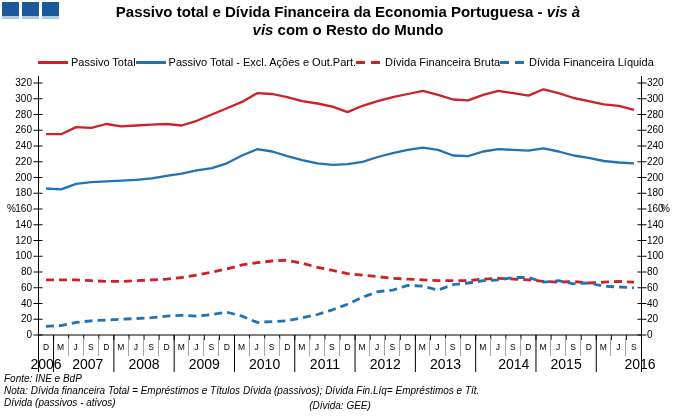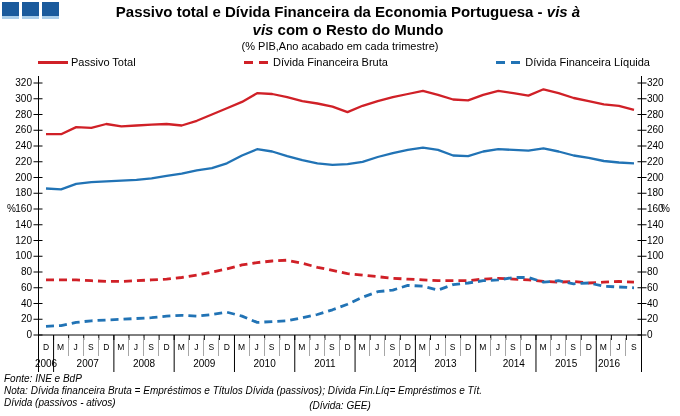--- a/index.html
+++ b/index.html
@@ -12,46 +12,49 @@
   .subtitle{position:absolute;left:0;top:40px;width:680px;text-align:center;font-size:11px;}
   #legend{position:absolute;left:38px;top:56px;width:612px;display:flex;
           justify-content:space-between;align-items:flex-end;font-size:11px;white-space:nowrap;}
   .leg{display:flex;align-items:center;}
   .lm{display:inline-block;height:3px;margin-right:3px;}
   #plot{position:absolute;left:0;top:0;width:680px;height:416px;}
   .ytick{position:absolute;font-size:10px;line-height:12px;}
   .yunit{position:absolute;font-size:10px;line-height:12px;}
   .qcell{position:absolute;top:338px;height:18px;font-size:8.5px;text-align:center;
          line-height:18px;box-sizing:border-box;}
-  .ycell{position:absolute;top:357px;height:14px;font-size:10px;text-align:center;
+  .ycell{position:absolute;top:357px;height:14px;font-size:14px;text-align:center;
          line-height:14px;white-space:nowrap;}
   .foot{position:absolute;font-size:10px;line-height:12px;font-style:italic;}
 </style>
 </head>
 <body>
 
 <div id="stage">
 
   <div class="logo">
     <span class="sq"></span>
     <span class="sq"></span>
     <span class="sq"></span>
   </div>
 
   <div class="title">
     <div><span>Passivo total e Dívida Financeira da Economia Portuguesa - </span><i>vis à</i></div>
     <div><i>vis</i><span> com o Resto do Mundo</span></div>
   </div>
 
-  <div class="subtitle">(% PIB,Ano acabado em cada trimestre)</div>
 
   <div id="legend">
       <span class="leg">
         <span class="lm" style="width: 30px; background: rgb(208, 32, 39);"></span>
         <span>Passivo Total</span>
+      </span>
+      <span class="leg">
+        <span class="lm" style="width: 30px; background: rgb(33, 115, 181);"></span>
+        <span>Passivo Total - Excl. Ações e Out.Part.</span>
       </span>
       <span class="leg">
         <span class="lm" style="width: 26px; background-image: repeating-linear-gradient(90deg, rgb(208, 32, 39) 0px, rgb(208, 32, 39) 9px, transparent 9px, transparent 15px);"></span>
         <span>Dívida Financeira Bruta</span>
       </span>
       <span class="leg">
         <span class="lm" style="width: 26px; background-image: repeating-linear-gradient(90deg, rgb(33, 115, 181) 0px, rgb(33, 115, 181) 9px, transparent 9px, transparent 15px);"></span>
         <span>Dívida Financeira Líquida</span>
       </span>
     </div>
@@ -235,25 +238,25 @@
       <div class="qcell" style="left: 581.2px; width: 15.07px;">D</div>
       <div class="qcell" style="left: 596.27px; width: 15.07px; border-right: 1px solid rgb(166, 166, 166);">M</div>
       <div class="qcell" style="left: 611.35px; width: 15.07px; border-right: 1px solid rgb(166, 166, 166);">J</div>
       <div class="qcell" style="left: 626.42px; width: 15.07px;">S</div>
       <div class="ycell" style="left: 16.04px; width: 60px;">2006</div>
       <div class="ycell" style="left: 53.72px; width: 68px;">2007</div>
       <div class="ycell" style="left: 114.03px; width: 60px;">2008</div>
       <div class="ycell" style="left: 174.32px; width: 60px;">2009</div>
       <div class="ycell" style="left: 234.63px; width: 60px;">2010</div>
       <div class="ycell" style="left: 294.92px; width: 60px;">2011</div>
-      <div class="ycell" style="left: 355.22px; width: 60px; text-align: right;">2012</div>
+      <div class="ycell" style="left: 355.22px; width: 60px;">2012</div>
       <div class="ycell" style="left: 415.52px; width: 60px;">2013</div>
       <div class="ycell" style="left: 475.82px; width: 76px;">2014</div>
       <div class="ycell" style="left: 536.12px; width: 60px;">2015</div>
-      <div class="ycell" style="left: 579px; width: 60px;">2016</div>
+      <div class="ycell" style="left: 610px; width: 60px;">2016</div>
     </div>
 
   <div class="foot" style="left:4px;top:373px">Fonte: INE e BdP</div>
-  <div class="foot" style="left:4px;top:385px">Nota: Dívida financeira Bruta = Empréstimos e Títulos Dívida (passivos); Dívida Fin.Líq= Empréstimos e Tít.</div>
+  <div class="foot" style="left:4px;top:385px">Nota: Dívida financeira Total = Empréstimos e Títulos Dívida (passivos); Dívida Fin.Líq= Empréstimos e Tít.</div>
   <div class="foot" style="left:4px;top:397px">Dívida (passivos - ativos)</div>
   <div class="foot" style="left:0;top:400px;width:680px;text-align:center">(Dívida: GEE)</div>
 
 </div>
 
 </body></html>

